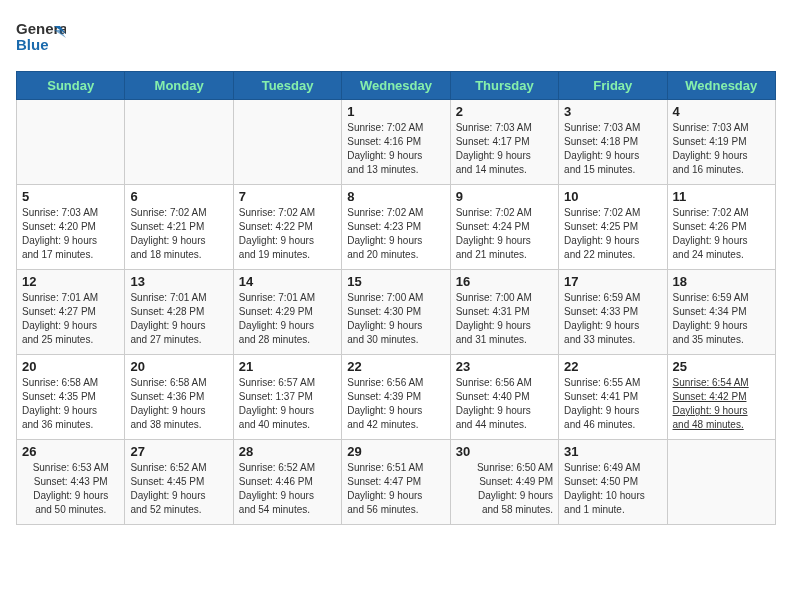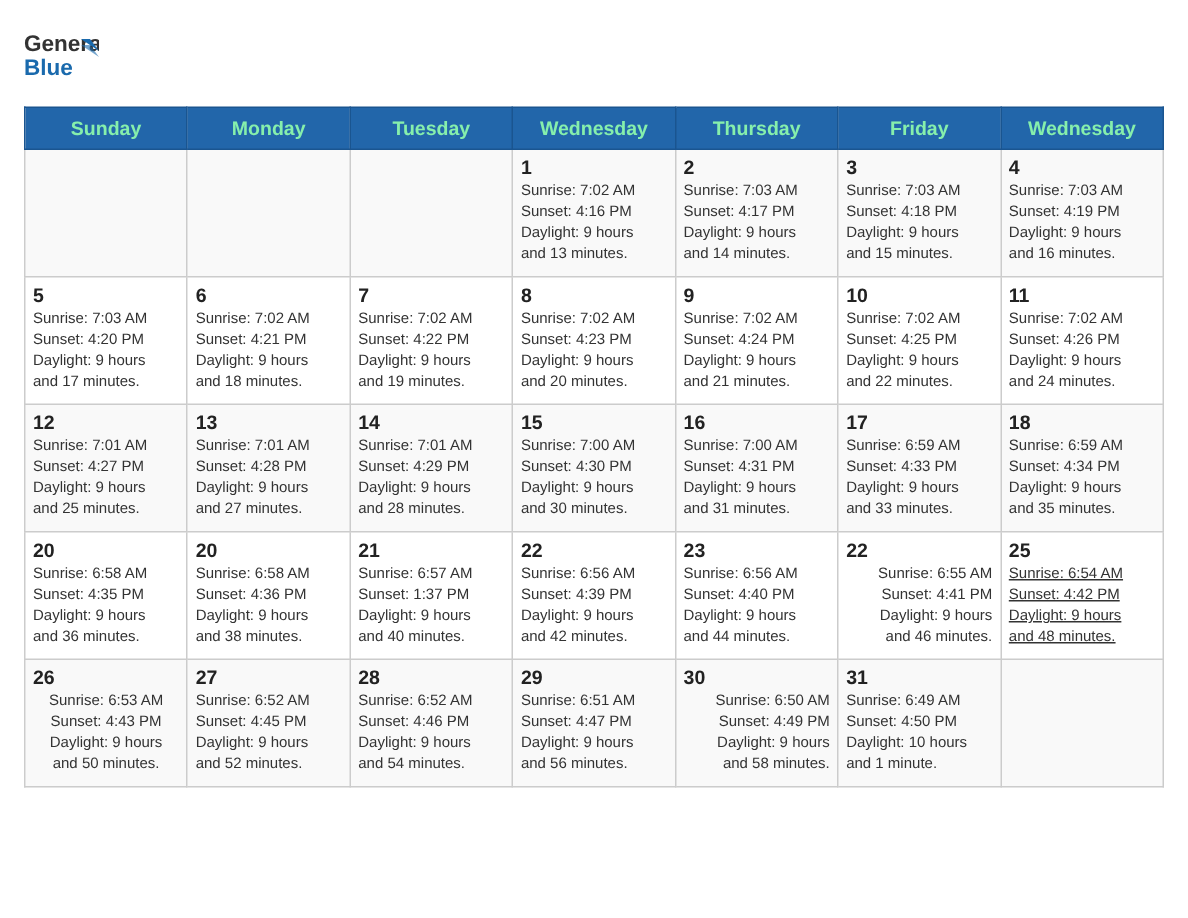--- a/index.html
+++ b/index.html
@@ -271,21 +271,21 @@
         </td>
         <td>
           <span class="day-number">23</span>
           <div class="day-info" style="white-space: pre-line;">Sunrise: 6:56 AM
 Sunset: 4:40 PM
 Daylight: 9 hours
 and 44 minutes.</div>
         </td>
         <td>
           <span class="day-number">22</span>
-          <div class="day-info" style="white-space: pre-line; text-align: right;">Sunrise: 6:55 AM
+          <div class="day-info" style="white-space: pre-line;">Sunrise: 6:55 AM
 Sunset: 4:41 PM
 Daylight: 9 hours
 and 46 minutes.</div>
         </td>
         <td>
           <span class="day-number">25</span>
           <div class="day-info" style="white-space: pre-line; text-decoration: underline;">Sunrise: 6:54 AM
 Sunset: 4:42 PM
 Daylight: 9 hours
 and 48 minutes.</div>

